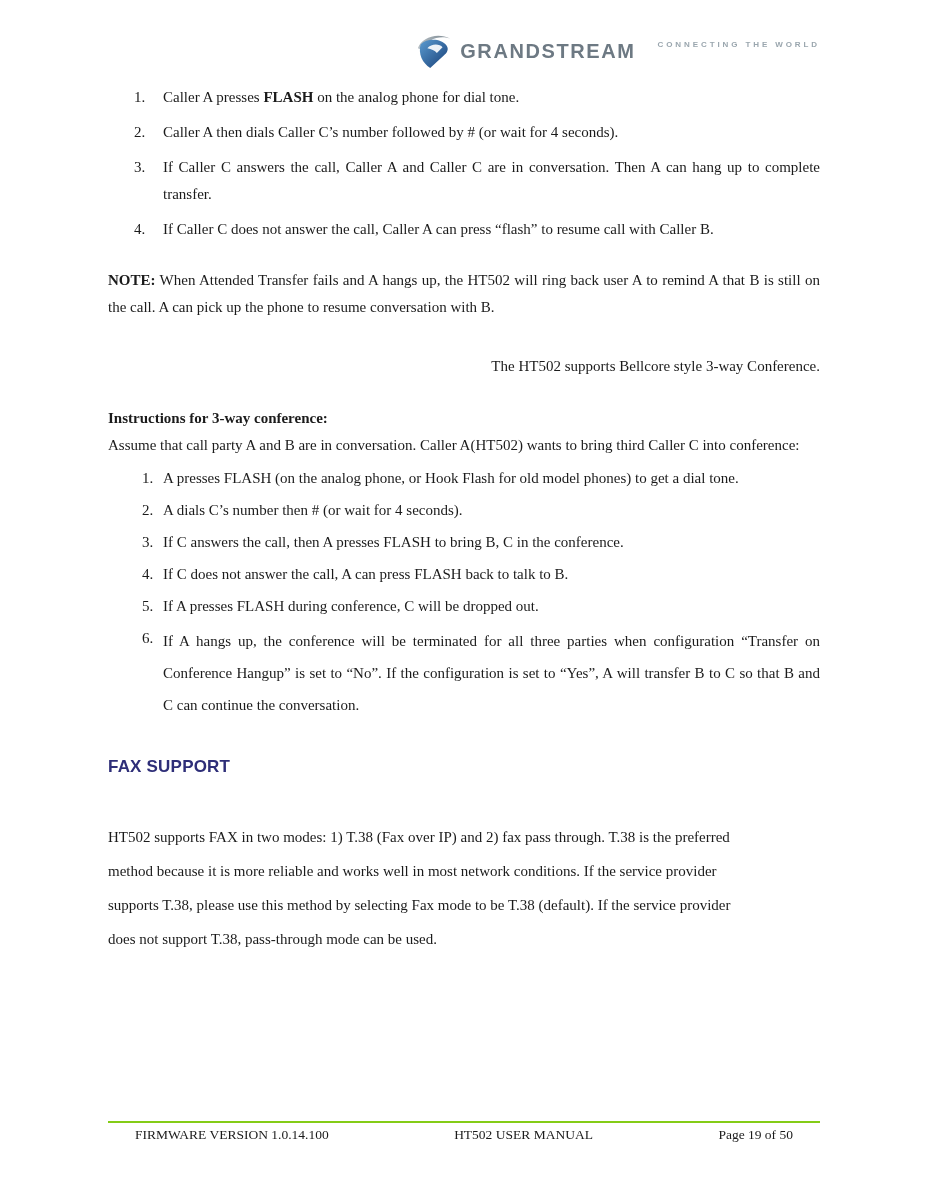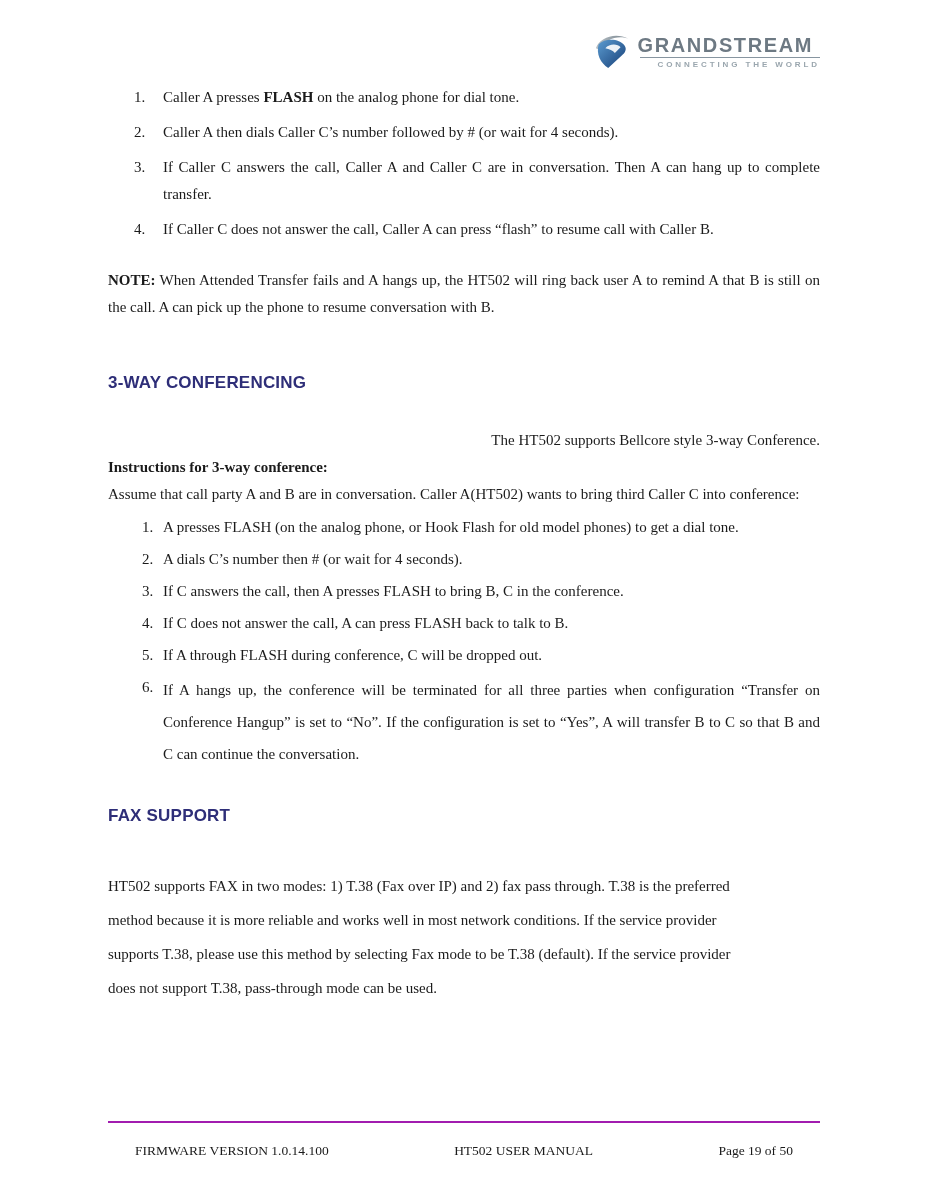--- a/index.html
+++ b/index.html
@@ -12,21 +12,21 @@
     overflow: hidden;
   }
   .page { position: relative; width: 926px; height: 1198px; background: #fff; }
 
   
   .logo-wrap {
     position: absolute; top: 32px; right: 106px;
     display: flex; align-items: center; gap: 7px;
   }
   .logo-icon { width: 38px; height: 38px; flex: 0 0 auto; }
-  .logo-text { display: flex; flex-direction: column; }
+  .logo-text { display: flex; flex-direction: row; }
   .logo-brand {
     font-family: "Liberation Sans", sans-serif;
     font-size: 20px; font-weight: 700; letter-spacing: 1.6px;
     color: #6d7983; line-height: 22px; white-space: nowrap;
   }
   .logo-rule { border-top: 1.5px solid #8795a0; margin: 1px 0 2px 2px; }
   .logo-tagline {
     font-family: "Liberation Sans", sans-serif;
     font-size: 8px; font-weight: 700; letter-spacing: 2.9px;
     color: #9aa6ae; line-height: 9px; white-space: nowrap; margin-left: 20px;
@@ -49,29 +49,29 @@
 
   h2.section-heading {
     font-family: "Liberation Sans", sans-serif;
     font-size: 17px; font-weight: 700; letter-spacing: 0.2px;
     color: #2e2e78; line-height: 24px;
   }
   .heading-conf { margin-top: 50px; }
   .heading-fax  { margin-top: 34px; }
 
   .intro-para { margin-top: 32px; text-align: right; }
-  .instructions { }
+  .instructions { margin-top: 25px; }
   .instructions .instr-label { font-weight: 700; }
   .list-gap { margin-top: 6px; }
   .fax-para { margin-top: 41px; max-width: 652px; line-height: 34px; }
 
   
   .footer {
     position: absolute; left: 108px; right: 106px; top: 1121px;
-    border-top: 2px solid #a21caf; padding-top: 20px;
+    border-top: 2px solid #84cc16; padding-top: 4px;
     display: flex; justify-content: space-between; align-items: baseline;
     font-size: 13.5px; line-height: 16px;
   }
   .footer .f-left  { margin-left: 27px; }
   .footer .f-right { margin-right: 27px; }
 </style>
 </head>
 <body>
 
 <div class="page">
@@ -115,21 +115,20 @@
         <span class="txt">If Caller C answers the call, Caller A and Caller C are in conversation. Then A can hang up to complete transfer.</span>
       </li>
       <li class="step">
         <span class="num">4.</span>
         <span class="txt">If Caller C does not answer the call, Caller A can press “flash” to resume call with Caller B.</span>
       </li>
     </ol>
 
     <p class="body-text note-para"><b>NOTE:</b><span> When Attended Transfer fails and A hangs up, the HT502 will ring back user A to remind A that B is still on the call. A can pick up the phone to resume conversation with B.</span></p>
 
-    <h2 class="section-heading heading-conf">3-WAY CONFERENCING</h2>
 
     <p class="body-text intro-para">The HT502 supports Bellcore style 3-way Conference.</p>
 
     <div class="body-text instructions">
       <div class="instr-label">Instructions for 3-way conference:</div>
       <div>Assume that call party A and B are in conversation. Caller A(HT502) wants to bring third Caller C into conference:</div>
     </div>
 
     <ol class="steps steps-conference list-gap">
       <li class="step">
@@ -143,21 +142,21 @@
       <li class="step">
         <span class="num">3.</span>
         <span class="txt">If C answers the call, then A presses FLASH to bring B, C in the conference.</span>
       </li>
       <li class="step">
         <span class="num">4.</span>
         <span class="txt">If C does not answer the call, A can press FLASH back to talk to B.</span>
       </li>
       <li class="step">
         <span class="num">5.</span>
-        <span class="txt">If A through FLASH during conference, C will be dropped out.</span>
+        <span class="txt">If A presses FLASH during conference, C will be dropped out.</span>
       </li>
       <li class="step step-last">
         <span class="num">6.</span>
         <span class="txt">If A hangs up, the conference will be terminated for all three parties when configuration “Transfer on Conference Hangup” is set to “No”. If the configuration is set to “Yes”, A will transfer B to C so that B and C can continue the conversation.</span>
       </li>
     </ol>
 
     <h2 class="section-heading heading-fax">FAX SUPPORT</h2>
 
     <p class="body-text fax-para">HT502 supports FAX in two modes: 1) T.38 (Fax over IP) and 2) fax pass through. T.38 is the preferred method because it is more reliable and works well in most network conditions. If the service provider supports T.38, please use this method by selecting Fax mode to be T.38 (default). If the service provider does not support T.38, pass-through mode can be used.</p>

